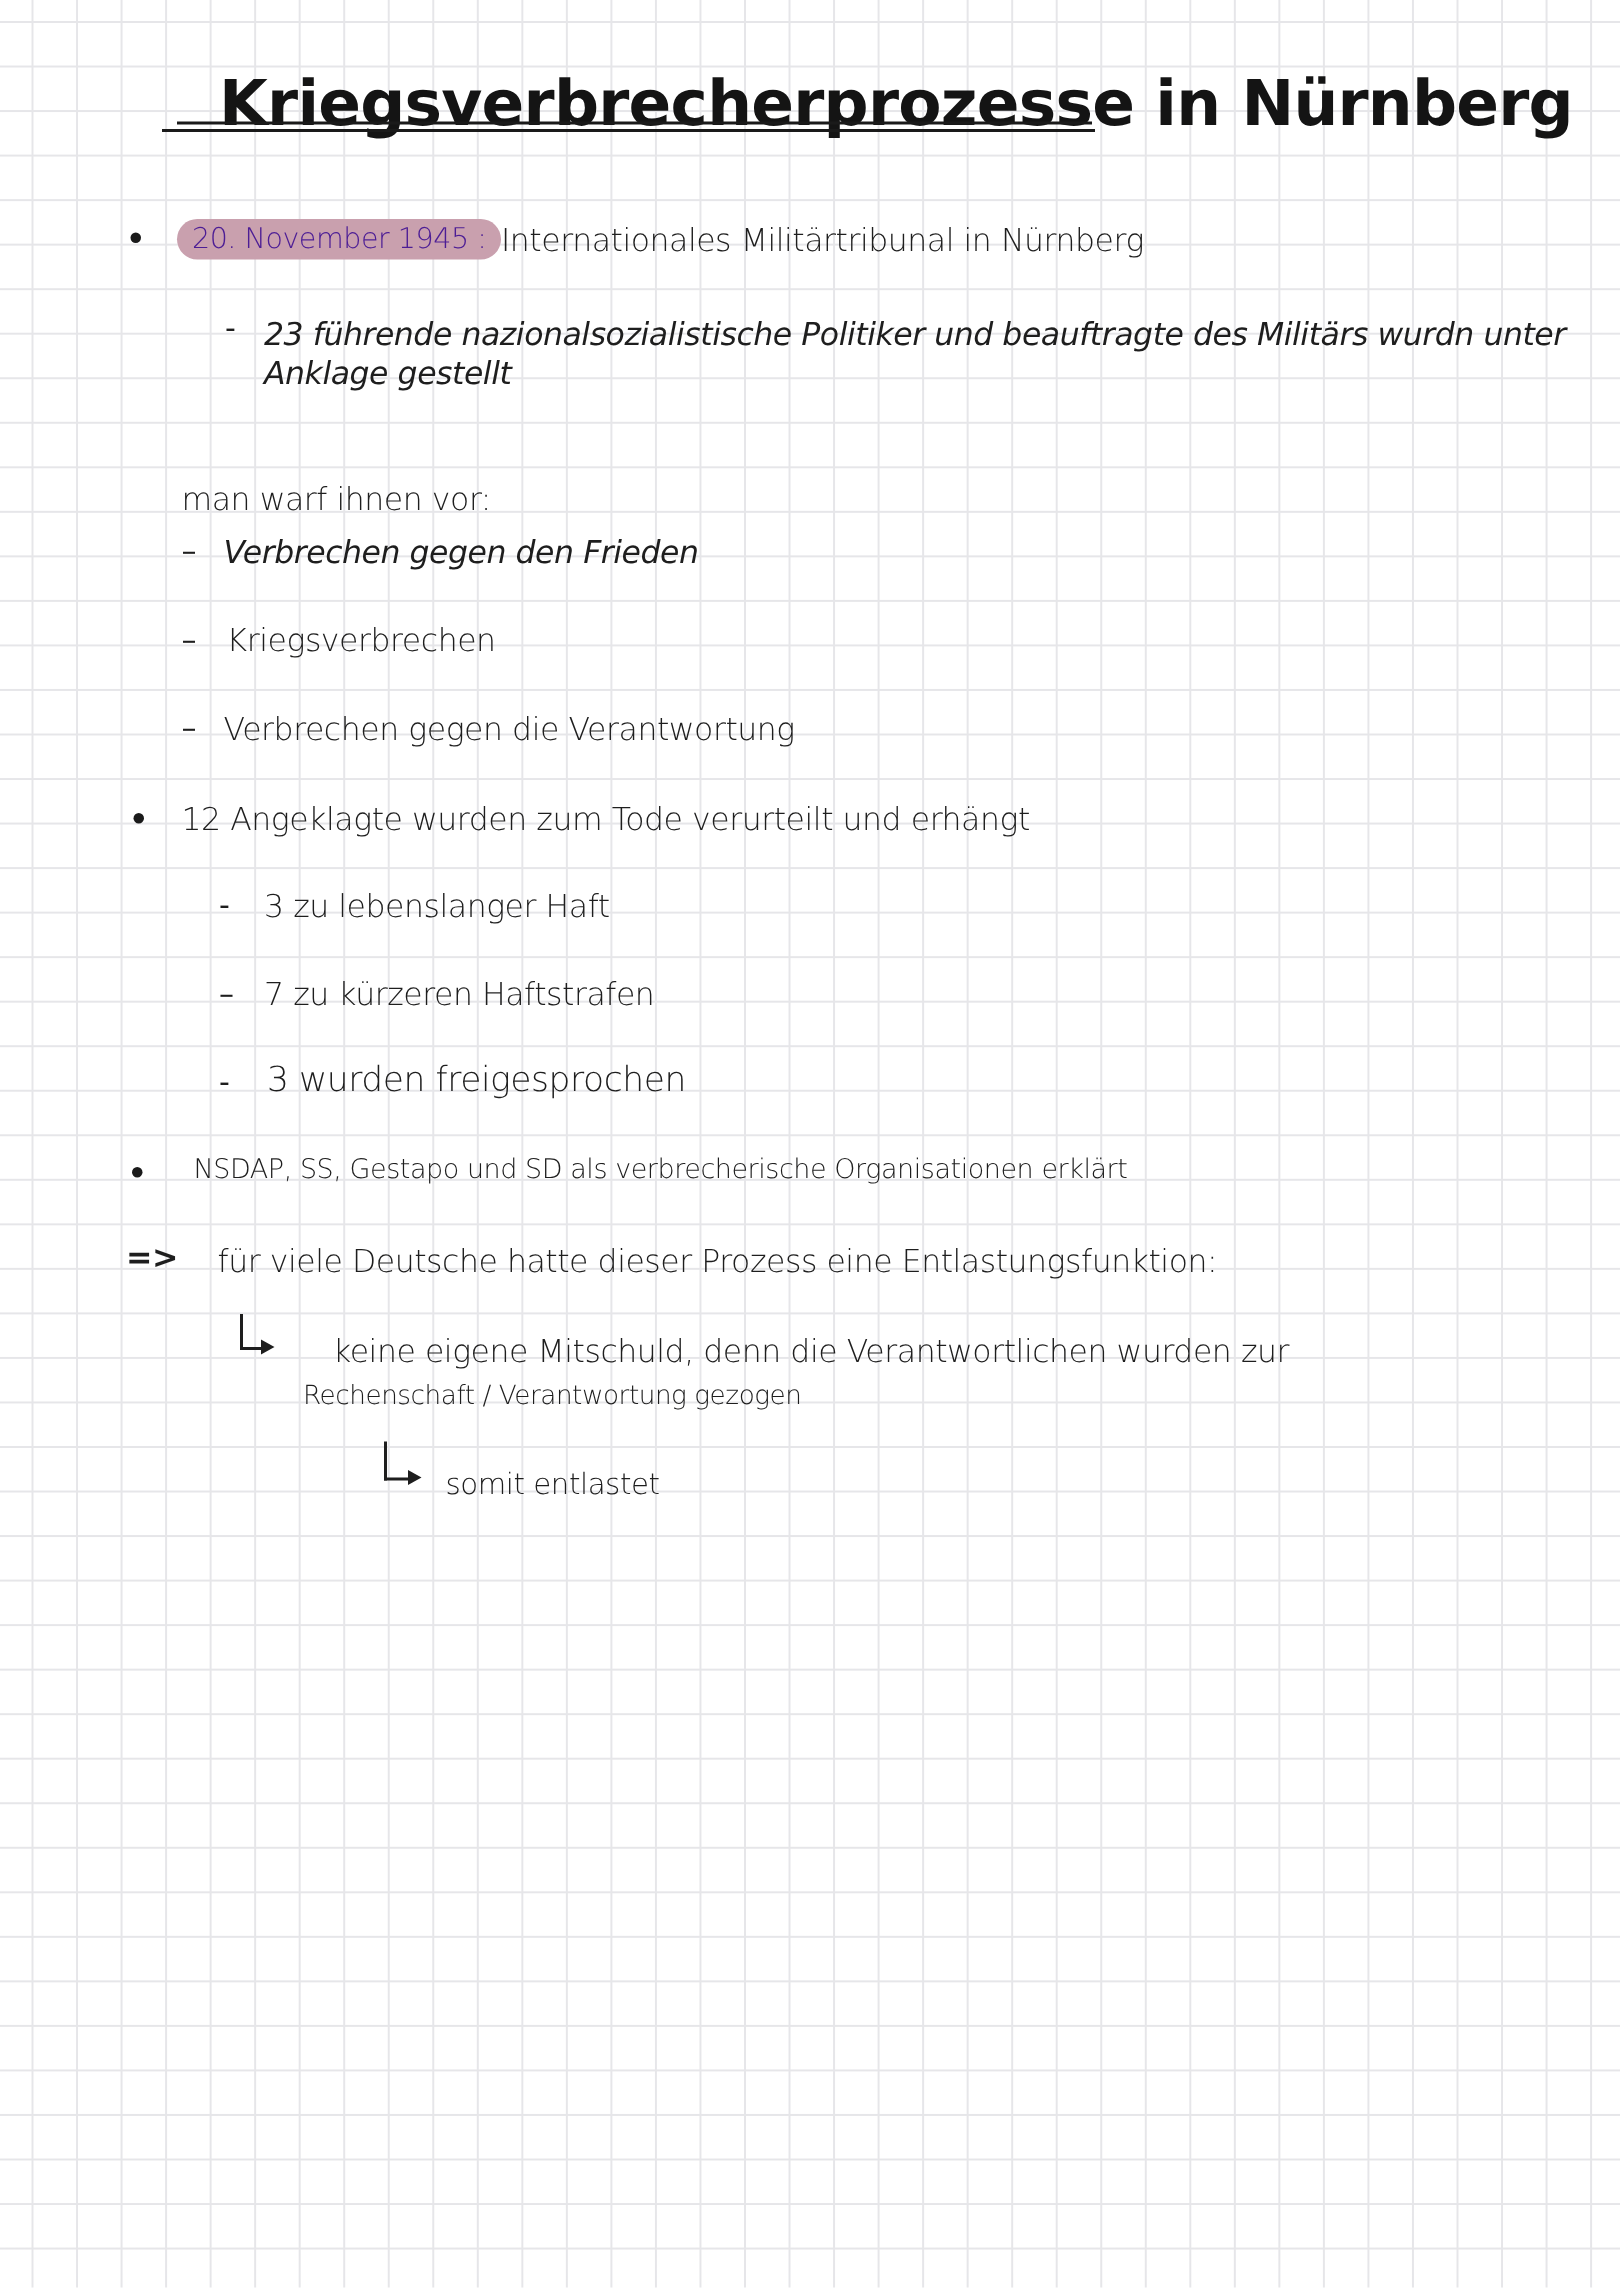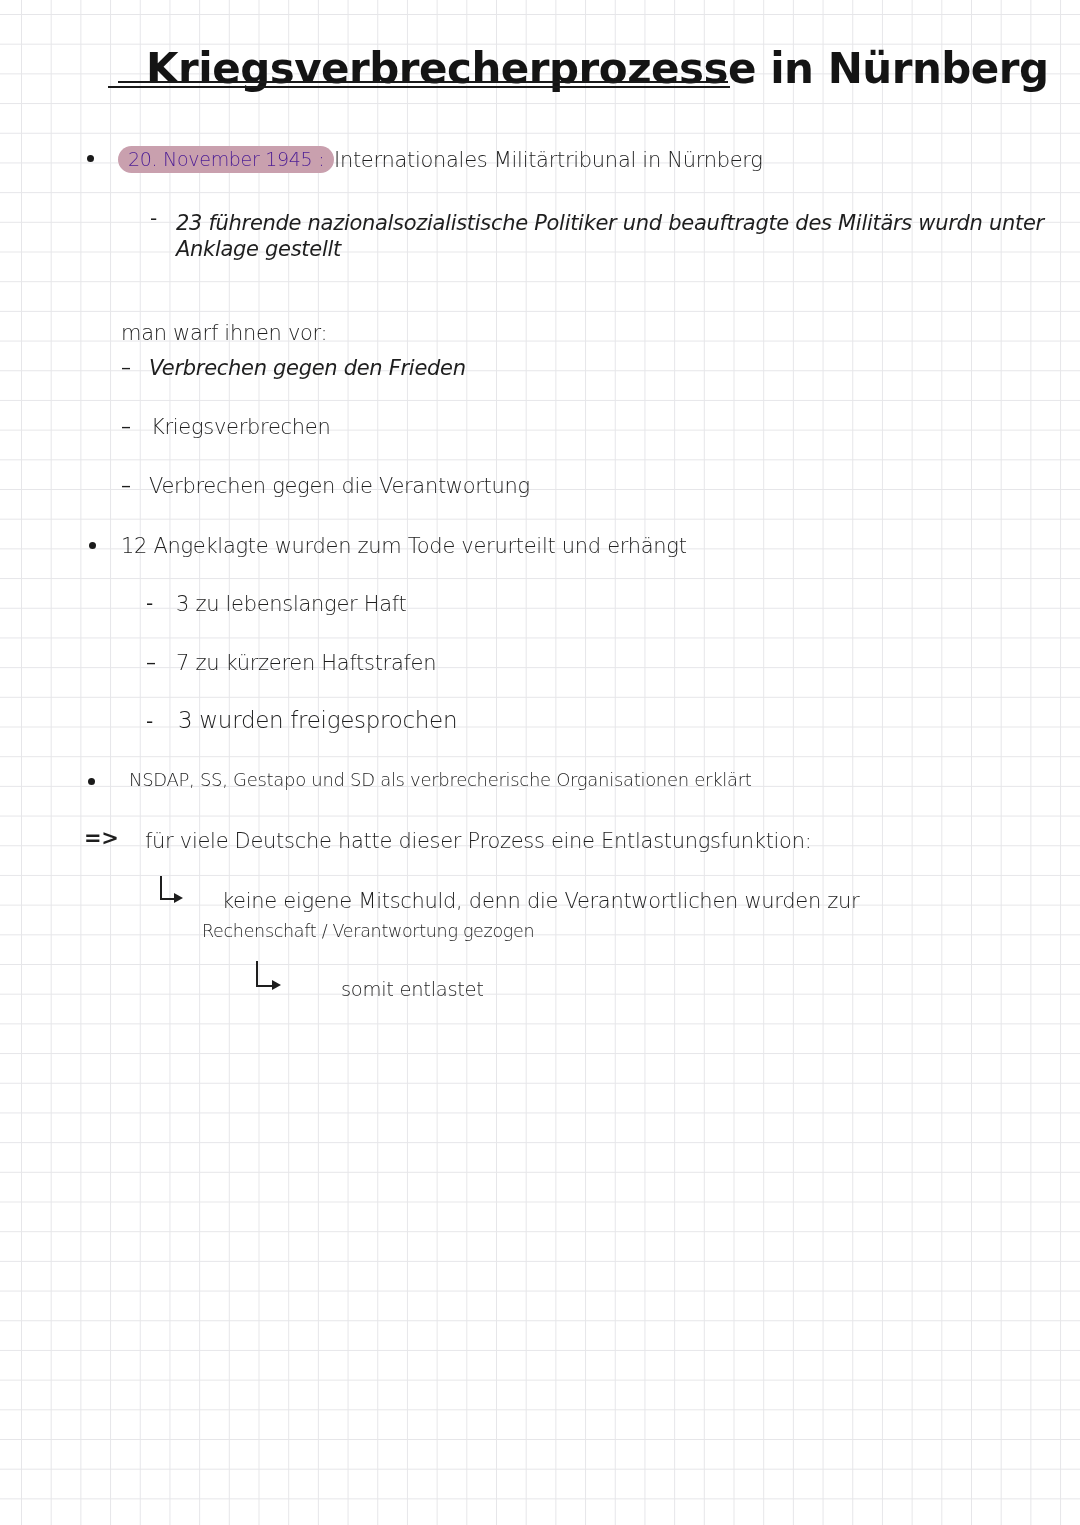--- a/index.html
+++ b/index.html
@@ -73,13 +73,13 @@
 <div class="abs hand" style="left:84px;top:826px;font-size:21px;font-weight:bold;">=&gt;</div>
 <div class="abs hand t20" style="left:145px;top:829px;">für viele Deutsche hatte dieser Prozess eine Entlastungsfunktion:</div>
 
 <div class="abs arrow-l" style="left:160px;top:876px;width:14px;height:22px;"></div>
 <div class="abs tri" style="left:174px;top:893px;"></div>
 <div class="abs hand t20" style="left:212px;top:889px;margin-left:10px;">keine eigene Mitschuld, denn die Verantwortlichen wurden zur</div>
 <div class="abs hand t17" style="left:202px;top:921px;">Rechenschaft / Verantwortung gezogen</div>
 
 <div class="abs arrow-l" style="left:256px;top:961px;width:16px;height:24px;"></div>
 <div class="abs tri" style="left:272px;top:980px;"></div>
-<div class="abs hand t19" style="left:297px;top:978px;margin-left:44px;">somit entlastet</div>
+<div class="abs hand t19" style="left:297px;top:978px;">somit entlastet</div>
 
 </body></html>

